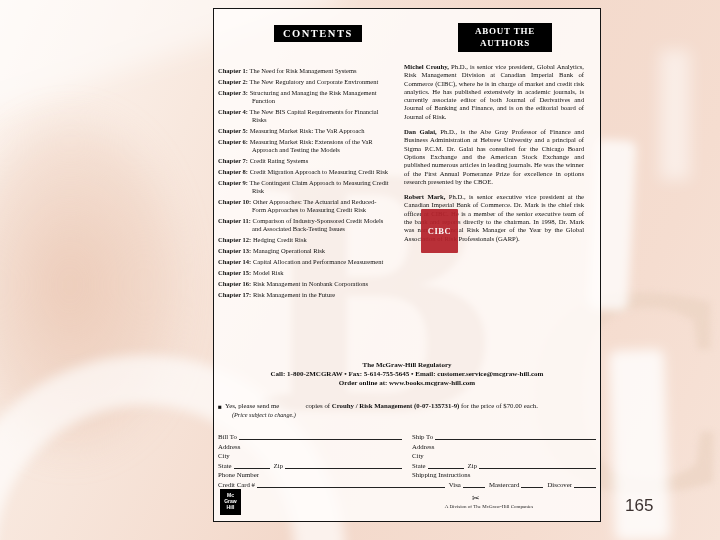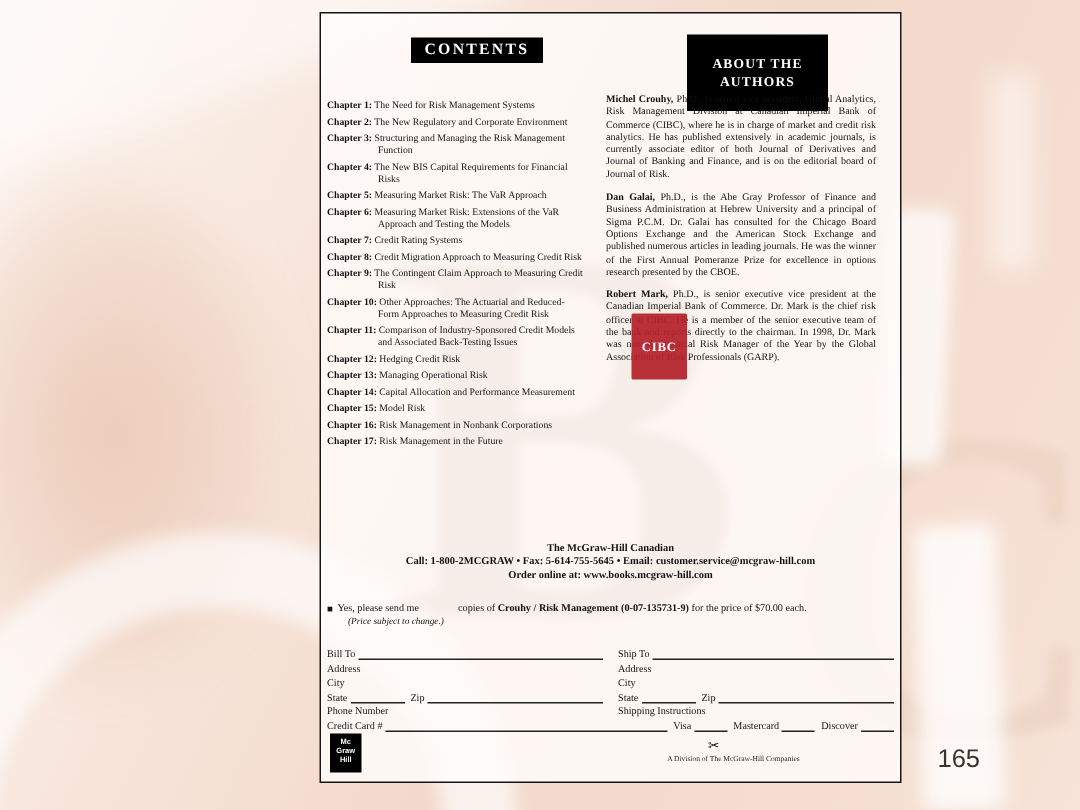--- a/index.html
+++ b/index.html
@@ -20,21 +20,21 @@
   .stroke3{left:660px;top:50px;width:30px;height:130px;background:rgba(255,255,255,.5);filter:blur(8px);}
   .bigletter{font-weight:bold;color:rgba(185,125,92,.5);filter:blur(3px);line-height:1;}
   .bigB{left:255px;top:110px;font-size:360px;}
   .bigC2{left:520px;top:240px;font-size:300px;color:rgba(236,212,196,.8);}
 
   .page{position:absolute;left:178px;top:8px;width:386px;height:512px;
         background:rgba(255,253,251,.82);border:1px solid #151515;z-index:1;margin-left:35px;}
   .hdr{position:absolute;background:#000;color:#fff;font-weight:bold;text-align:center;}
   .hdr-contents{left:60px;top:16px;font-size:10.5px;letter-spacing:1.5px;padding:3px 9px;}
   .hdr-authors{left:244px;top:14px;width:86px;font-size:9px;letter-spacing:.8px;
-               padding:14px 4px;line-height:1.3;}
+               padding:3px 4px;line-height:1.3;}
   .chapters{position:absolute;left:4px;top:58px;width:172px;}
   .ch{font-size:6.5px;line-height:8px;margin-bottom:3px;padding-left:34px;text-indent:-34px;color:#111;}
   .ch b{font-weight:bold;}
   .bios{position:absolute;left:190px;top:54px;width:180px;}
   .bio{font-size:6.7px;line-height:8.3px;margin:0 0 7px 0;text-align:justify;color:#111;}
   .bio b{font-weight:bold;}
   .pub{position:absolute;left:0;top:352px;width:100%;text-align:center;font-weight:bold;
        font-size:7px;line-height:9.2px;color:#111;}
   .orderline{position:absolute;left:4px;top:393px;width:378px;font-size:6.8px;line-height:8.5px;color:#111;}
   .orderline b{font-weight:bold;}
@@ -103,21 +103,21 @@
       <div class="ch"><b>Chapter 17:</b> <span>Risk Management in the Future</span></div>
     </div>
 
     <div class="bios">
       <p class="bio"><b>Michel Crouhy,</b> <span>Ph.D., is senior vice president, Global Analytics, Risk Management Division at Canadian Imperial Bank of Commerce (CIBC), where he is in charge of market and credit risk analytics. He has published extensively in academic journals, is currently associate editor of both Journal of Derivatives and Journal of Banking and Finance, and is on the editorial board of Journal of Risk.</span></p>
       <p class="bio"><b>Dan Galai,</b> <span>Ph.D., is the Abe Gray Professor of Finance and Business Administration at Hebrew University and a principal of Sigma P.C.M. Dr. Galai has consulted for the Chicago Board Options Exchange and the American Stock Exchange and published numerous articles in leading journals. He was the winner of the First Annual Pomeranze Prize for excellence in options research presented by the CBOE.</span></p>
       <p class="bio"><b>Robert Mark,</b> <span>Ph.D., is senior executive vice president at the Canadian Imperial Bank of Commerce. Dr. Mark is the chief risk officer at CIBC. He is a member of the senior executive team of the bank and reports directly to the chairman. In 1998, Dr. Mark was named Financial Risk Manager of the Year by the Global Association of Risk Professionals (GARP).</span></p>
     </div>
 
     <div class="pub">
-      <div>The McGraw-Hill Canadian</div>
+      <div>The McGraw-Hill Regulatory</div>
       <div>Call: 1-800-2MCGRAW • Fax: 5-614-755-5645 • Email: customer.service@mcgraw-hill.com</div>
       <div>Order online at: www.books.mcgraw-hill.com</div>
     </div>
 
     <div class="orderline">
       <span class="chk">■</span><span>Yes, please send me</span><span class="qty"></span><span>copies of</span> <b>Crouhy / Risk Management (0-07-135731-9)</b> <span>for the price of $70.00 each.</span>
       <div class="note">(Price subject to change.)</div>
     </div>
 
     <div class="form">

